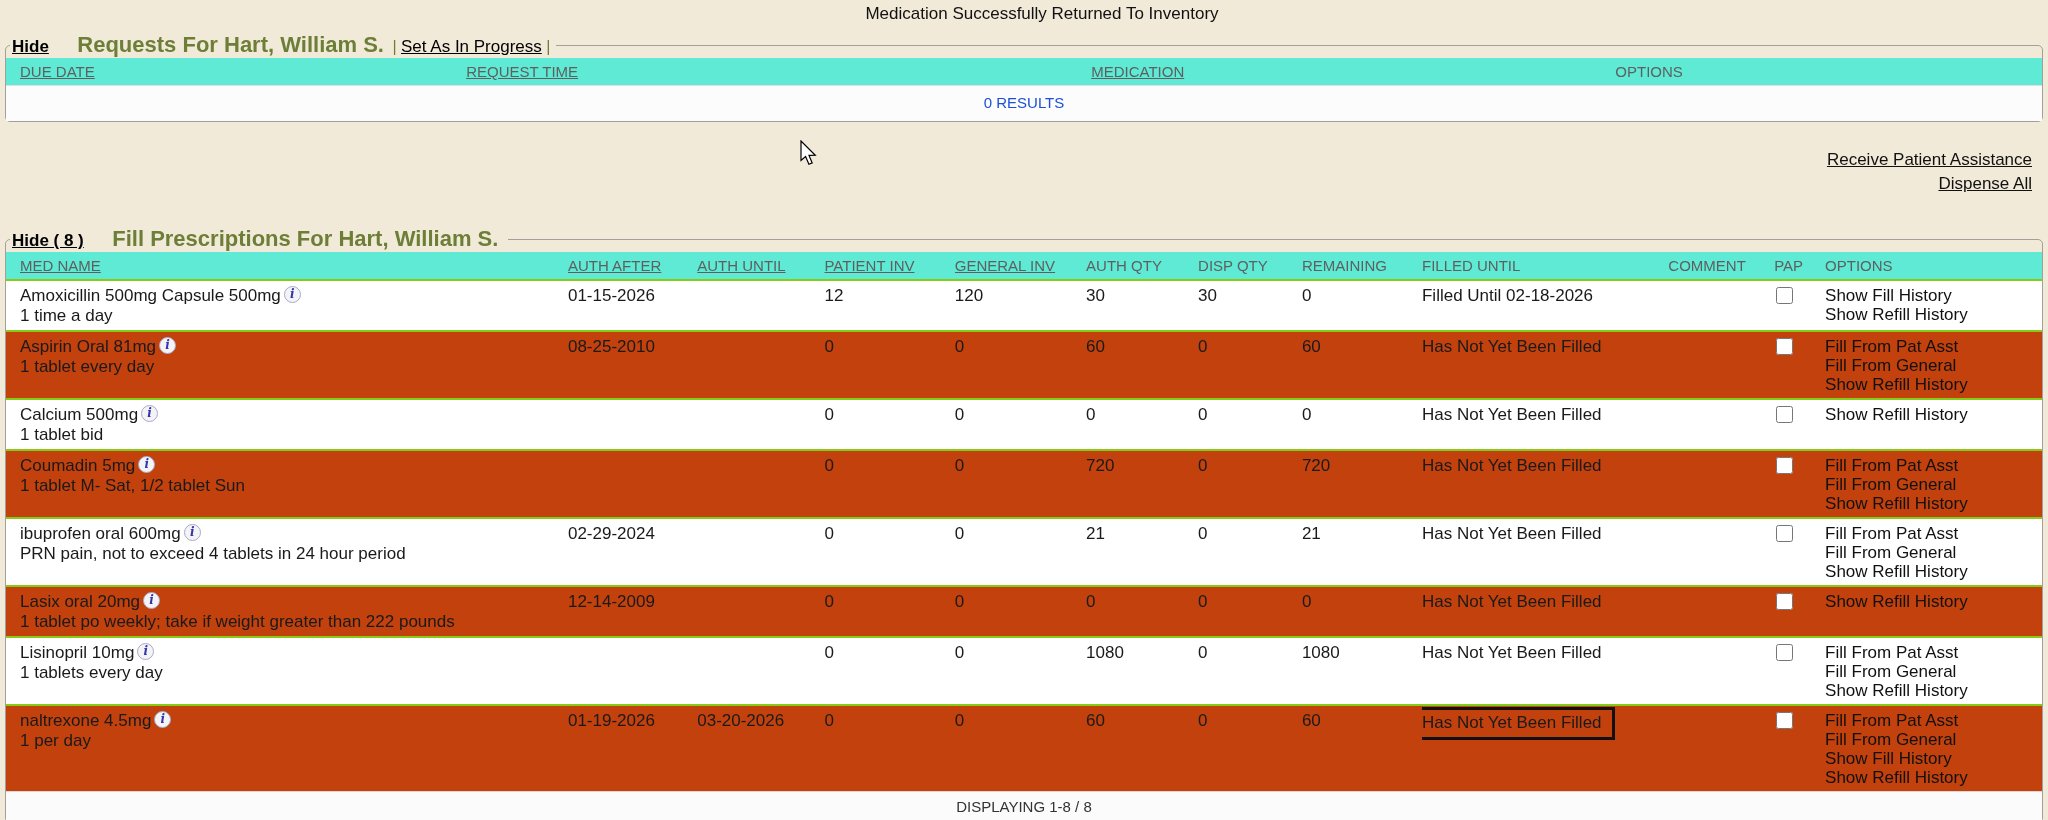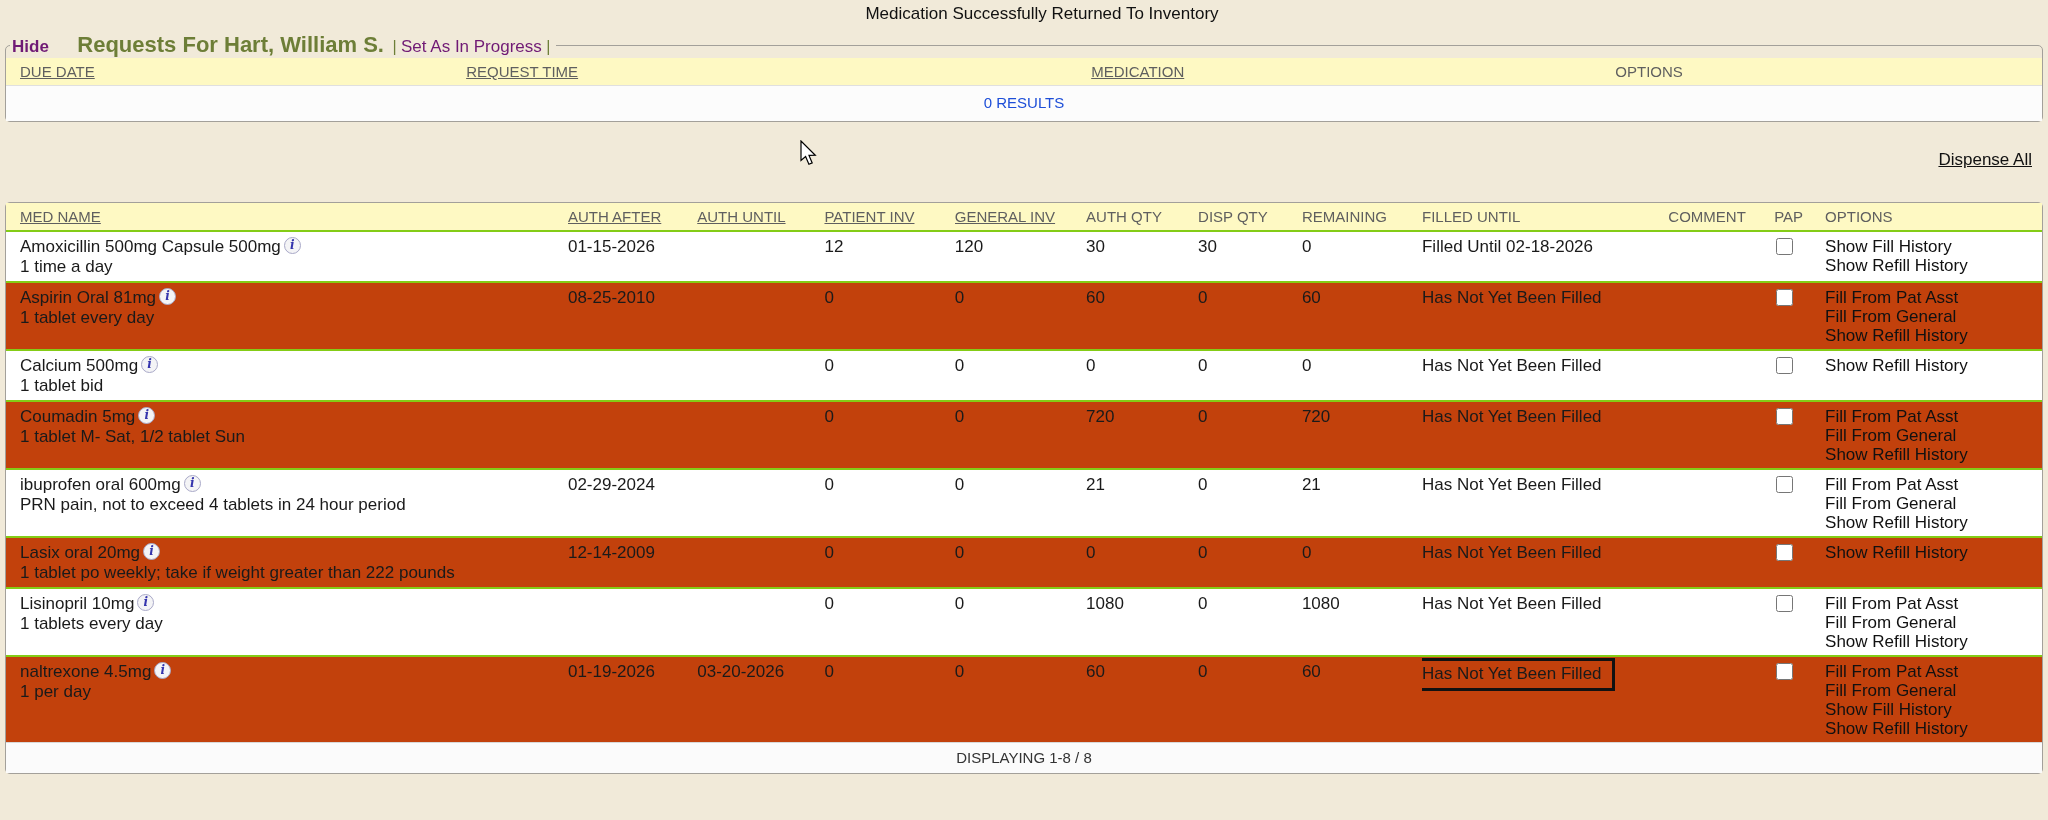--- a/index.html
+++ b/index.html
@@ -14,33 +14,33 @@
   }
   fieldset.section{
     margin:0 5px;padding:0;border:1px solid #a3a09a;border-radius:5px;
     background:transparent;
   }
   fieldset.section.first{margin-top:8px;}
   legend.section-legend{
     margin-left:4px;padding:0 6px 0 2px;white-space:nowrap;
   }
   .green-link{
-    color:#701a75;font-size:17px;font-weight:bold;
+    color:#000000;text-decoration:underline;font-size:17px;font-weight:bold;
     cursor:pointer;
   }
   .section-title{
     color:#6d7e37;font-size:22px;font-weight:bold;padding:0 4px;margin-left:20px;
   }
   .legend-sep{color:#6d7e37;font-size:16px;}
   .plain-link{font-size:17px;font-weight:normal;}
   table.grid{
     width:100%;border-collapse:collapse;table-layout:fixed;background:#fff;
   }
   table.grid th{
-    background:#fef9c3;color:#5f5f5f;font-size:15px;font-weight:normal;
+    background:#5eead4;color:#5f5f5f;font-size:15px;font-weight:normal;
     text-align:left;padding:5px 2px 5px 0;white-space:nowrap;overflow:hidden;
   }
   table.grid th.sortable .th-label{text-decoration:underline;}
   table.grid th.first-col, table.grid td.first-col{padding-left:14px;}
   table.grid th.centered{text-align:center;}
   .empty-row td{
     background:#fcfcfc;text-align:center;font-size:15px;color:#1d4ed8;
     padding:8px 0 10px 0;border-top:1px solid #e0e0e0;
   }
   .right-links{
@@ -110,26 +110,31 @@
       </thead>
     <tbody>
       <tr class="empty-row">
         <td colspan="4">0 RESULTS</td>
       </tr>
     </tbody>
   </table>
 </fieldset>
 
 <div class="right-links">
+  <a>Receive Patient Assistance</a>
   <a>Dispense All</a>
 </div>
 
 <div class="rx-gap"></div>
 
 <fieldset class="section">
+  <legend class="section-legend">
+    <a class="green-link">Hide ( 8 )</a>
+    <span class="section-title">Fill Prescriptions For Hart, William S.</span>
+  </legend>
   <table class="grid rx">
     <colgroup>
       <col style="width:27.6%">
         <col style="width:6.35%">
         <col style="width:6.25%">
         <col style="width:6.4%">
       <col style="width:6.45%">
         <col style="width:5.5%">
         <col style="width:5.1%">
         <col style="width:5.9%">

